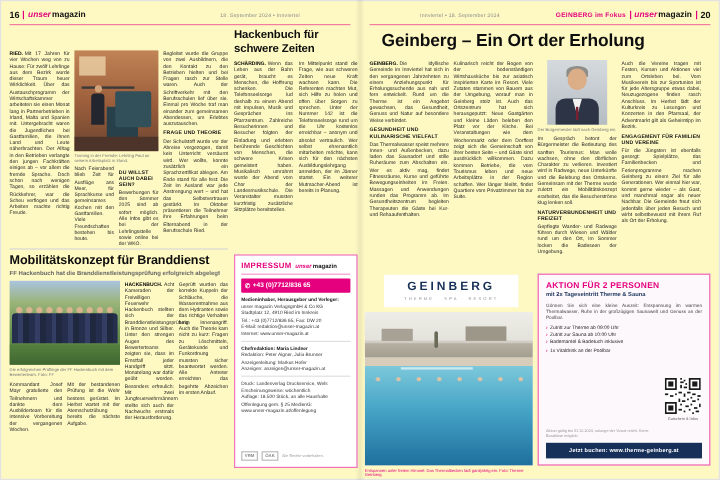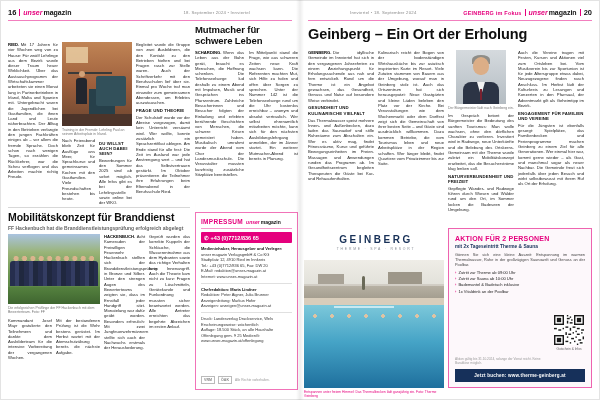--- a/index.html
+++ b/index.html
@@ -1,18 +1,18 @@
 <!DOCTYPE html>
 <html><head>
 <meta charset="utf-8">
 <style>
   *{margin:0;padding:0;box-sizing:border-box;}
   html,body{width:600px;height:400px;}
   body{font-family:"Liberation Sans",sans-serif;background:#d9d9d9;}
-  .spread{position:relative;width:600px;height:400px;background:#ffffff;box-shadow:inset 0 0 0 1px #e3e3e3;overflow:hidden;}
+  .spread{position:relative;width:600px;height:400px;background:#fef9c3;box-shadow:inset 0 0 0 1px #e3e3e3;overflow:hidden;}
   .page{position:absolute;top:0;width:300px;height:400px;}
   .page-left{left:0;}
   .page-right{left:300px;}
   .gutter{position:absolute;left:296px;top:0;width:8px;height:400px;background:linear-gradient(90deg,rgba(0,0,0,0),rgba(0,0,0,.07) 50%,rgba(0,0,0,0));}
   .hdr{position:absolute;top:7px;left:8px;right:8px;height:11px;display:flex;align-items:center;font-size:7px;color:#111;}
   .pgnum{font-weight:800;font-size:7.5px;color:#111;}
   .vdiv{width:1px;height:7px;background:#e5007d;margin:0 3px;}
   .brand{display:inline-flex;align-items:baseline;font-size:7px;}
   .brand .b1{color:#e5007d;font-style:italic;font-weight:800;}
   .brand .b2{color:#111;font-weight:800;margin-left:1px;}
@@ -129,21 +129,21 @@
       <span class="capshead">DU WILLST AUCH DABEI SEIN?</span>
       <p>Bewerbungen für den Sommer 2025 sind ab sofort möglich. Alle Infos gibt es bei der Lehrlingsstelle sowie online bei der WKO.</p>
     </div>
 
     <div class="col" style="left:136px;top:42px;width:54px;height:163px;">
       <p>Begleitet wurde die Gruppe von zwei Ausbildnern, die den Kontakt zu den Betrieben hielten und bei Fragen rasch zur Stelle waren. Auch der Schriftverkehr mit den Berufsschulen lief über sie. Einmal pro Woche traf man einander zum gemeinsamen Abendessen, um Erlebtes auszutauschen.</p>
       <span class="capshead">FRAGE UND THEORIE</span>
       <p>Der Schulstoff wurde vor der Abreise vorgezogen, damit kein Unterricht versäumt wird. Wer wollte, konnte zusätzlich ein Sprachzertifikat ablegen. Am Ende stand für alle fest: Die Zeit im Ausland war jede Anstrengung wert – und hat das Selbstvertrauen gestärkt. Im Oktober präsentieren die Teilnehmer ihre Erfahrungen beim Elternabend in der Berufsschule Ried.</p>
     </div>
 
-    <div class="headline wrap" style="top:24px;left:195px;width:103px;font-size:9.5px;line-height:11px;">Mutmacher für schwere Leben</div>
+    <div class="headline wrap" style="top:24px;left:195px;width:103px;font-size:9.5px;line-height:11px;">Hackenbuch für schwere Zeiten</div>
     <div class="col" style="left:195px;top:50px;width:49px;height:155px;">
       <p><span class="leadin">SCHÄRDING.</span><span>Wenn das Leben aus der Bahn gerät, braucht es Menschen, die Hoffnung schenken. Die Telefonseelsorge lud deshalb zu einem Abend mit Impulsen, Musik und Gesprächen ins Pfarrzentrum. Zahlreiche Besucherinnen und Besucher folgten der Einladung und erlebten berührende Geschichten von Menschen, die schwere Krisen gemeistert haben. Musikalisch umrahmt wurde der Abend vom Chor der Landesmusikschule. Die Veranstalter mussten kurzfristig zusätzliche Sitzplätze bereitstellen.</span></p>
     </div>
     <div class="col" style="left:249px;top:50px;width:49px;height:155px;">
       <p>Im Mittelpunkt stand die Frage, wie aus schweren Zeiten neue Kraft wachsen kann. Die Referenten machten Mut, sich Hilfe zu holen und offen über Sorgen zu sprechen. Unter der Nummer 142 ist die Telefonseelsorge rund um die Uhr kostenlos erreichbar – anonym und absolut vertraulich. Wer selbst ehrenamtlich mitarbeiten möchte, kann sich für den nächsten Ausbildungslehrgang anmelden, der im Jänner startet. Ein weiterer Mutmacher-Abend ist bereits in Planung.</p>
     </div>
 
     <div class="thin-div" style="left:8px;top:207px;width:182px;"></div>
 
     <div class="headline" style="top:211px;left:8px;font-size:10.5px;">Mobilitätskonzept für Branddienst</div>
@@ -217,21 +217,21 @@
         <span class="brand">
             <span class="b1">unser</span>
             <span class="b2">magazin</span>
           </span>
         <span class="vdiv"></span>
         <span class="pgnum">20</span>
       </span>
     </div>
     <div class="hrule" style="top:20px;"></div>
 
-    <div class="headline" style="top:26px;left:8px;font-size:14.5px;">Geinberg – Ein Ort der Erholung</div>
+    <div class="headline" style="top:26px;left:18px;font-size:14.5px;">Geinberg – Ein Ort der Erholung</div>
 
     <div class="col" style="left:8px;top:50px;width:66px;height:172px;">
       <p><span class="leadin">GEINBERG.</span><span>Die idyllische Gemeinde im Innviertel hat sich in den vergangenen Jahrzehnten zu einem Anziehungspunkt für Erholungssuchende aus nah und fern entwickelt. Rund um die Therme ist ein Angebot gewachsen, das Gesundheit, Genuss und Natur auf besondere Weise verbindet.</span></p>
       <span class="capshead">GESUNDHEIT UND KULINARISCHE VIELFALT</span>
       <p>Das Thermalwasser speist mehrere Innen- und Außenbecken, dazu laden das Saunadorf und stille Ruheräume zum Abschalten ein. Wer es aktiv mag, findet Fitnessräume, Kurse und geführte Bewegungseinheiten im Freien. Massagen und Anwendungen runden das Programm ab. Im Gesundheitszentrum begleiten Therapeuten die Gäste bei Kur- und Rehaaufenthalten.</p>
     </div>
 
     <div class="col" style="left:78px;top:50px;width:66px;height:172px;">
       <p>Kulinarisch reicht der Bogen von der bodenständigen Wirtshausküche bis zur asiatisch inspirierten Karte im Resort. Viele Zutaten stammen von Bauern aus der Umgebung, worauf man in Geinberg stolz ist. Auch das Ortszentrum hat sich herausgeputzt: Neue Gastgärten und kleine Läden beleben den Platz vor der Kirche. Bei Veranstaltungen wie dem Wochenmarkt oder dem Dorffest zeigt sich die Gemeinschaft von ihrer besten Seite – und Gäste sind ausdrücklich willkommen. Dazu kommen Betriebe, die vom Tourismus leben und neue Arbeitsplätze in der Region schaffen. Wer länger bleibt, findet Quartiere vom Privatzimmer bis zur Suite.</p>
     </div>

